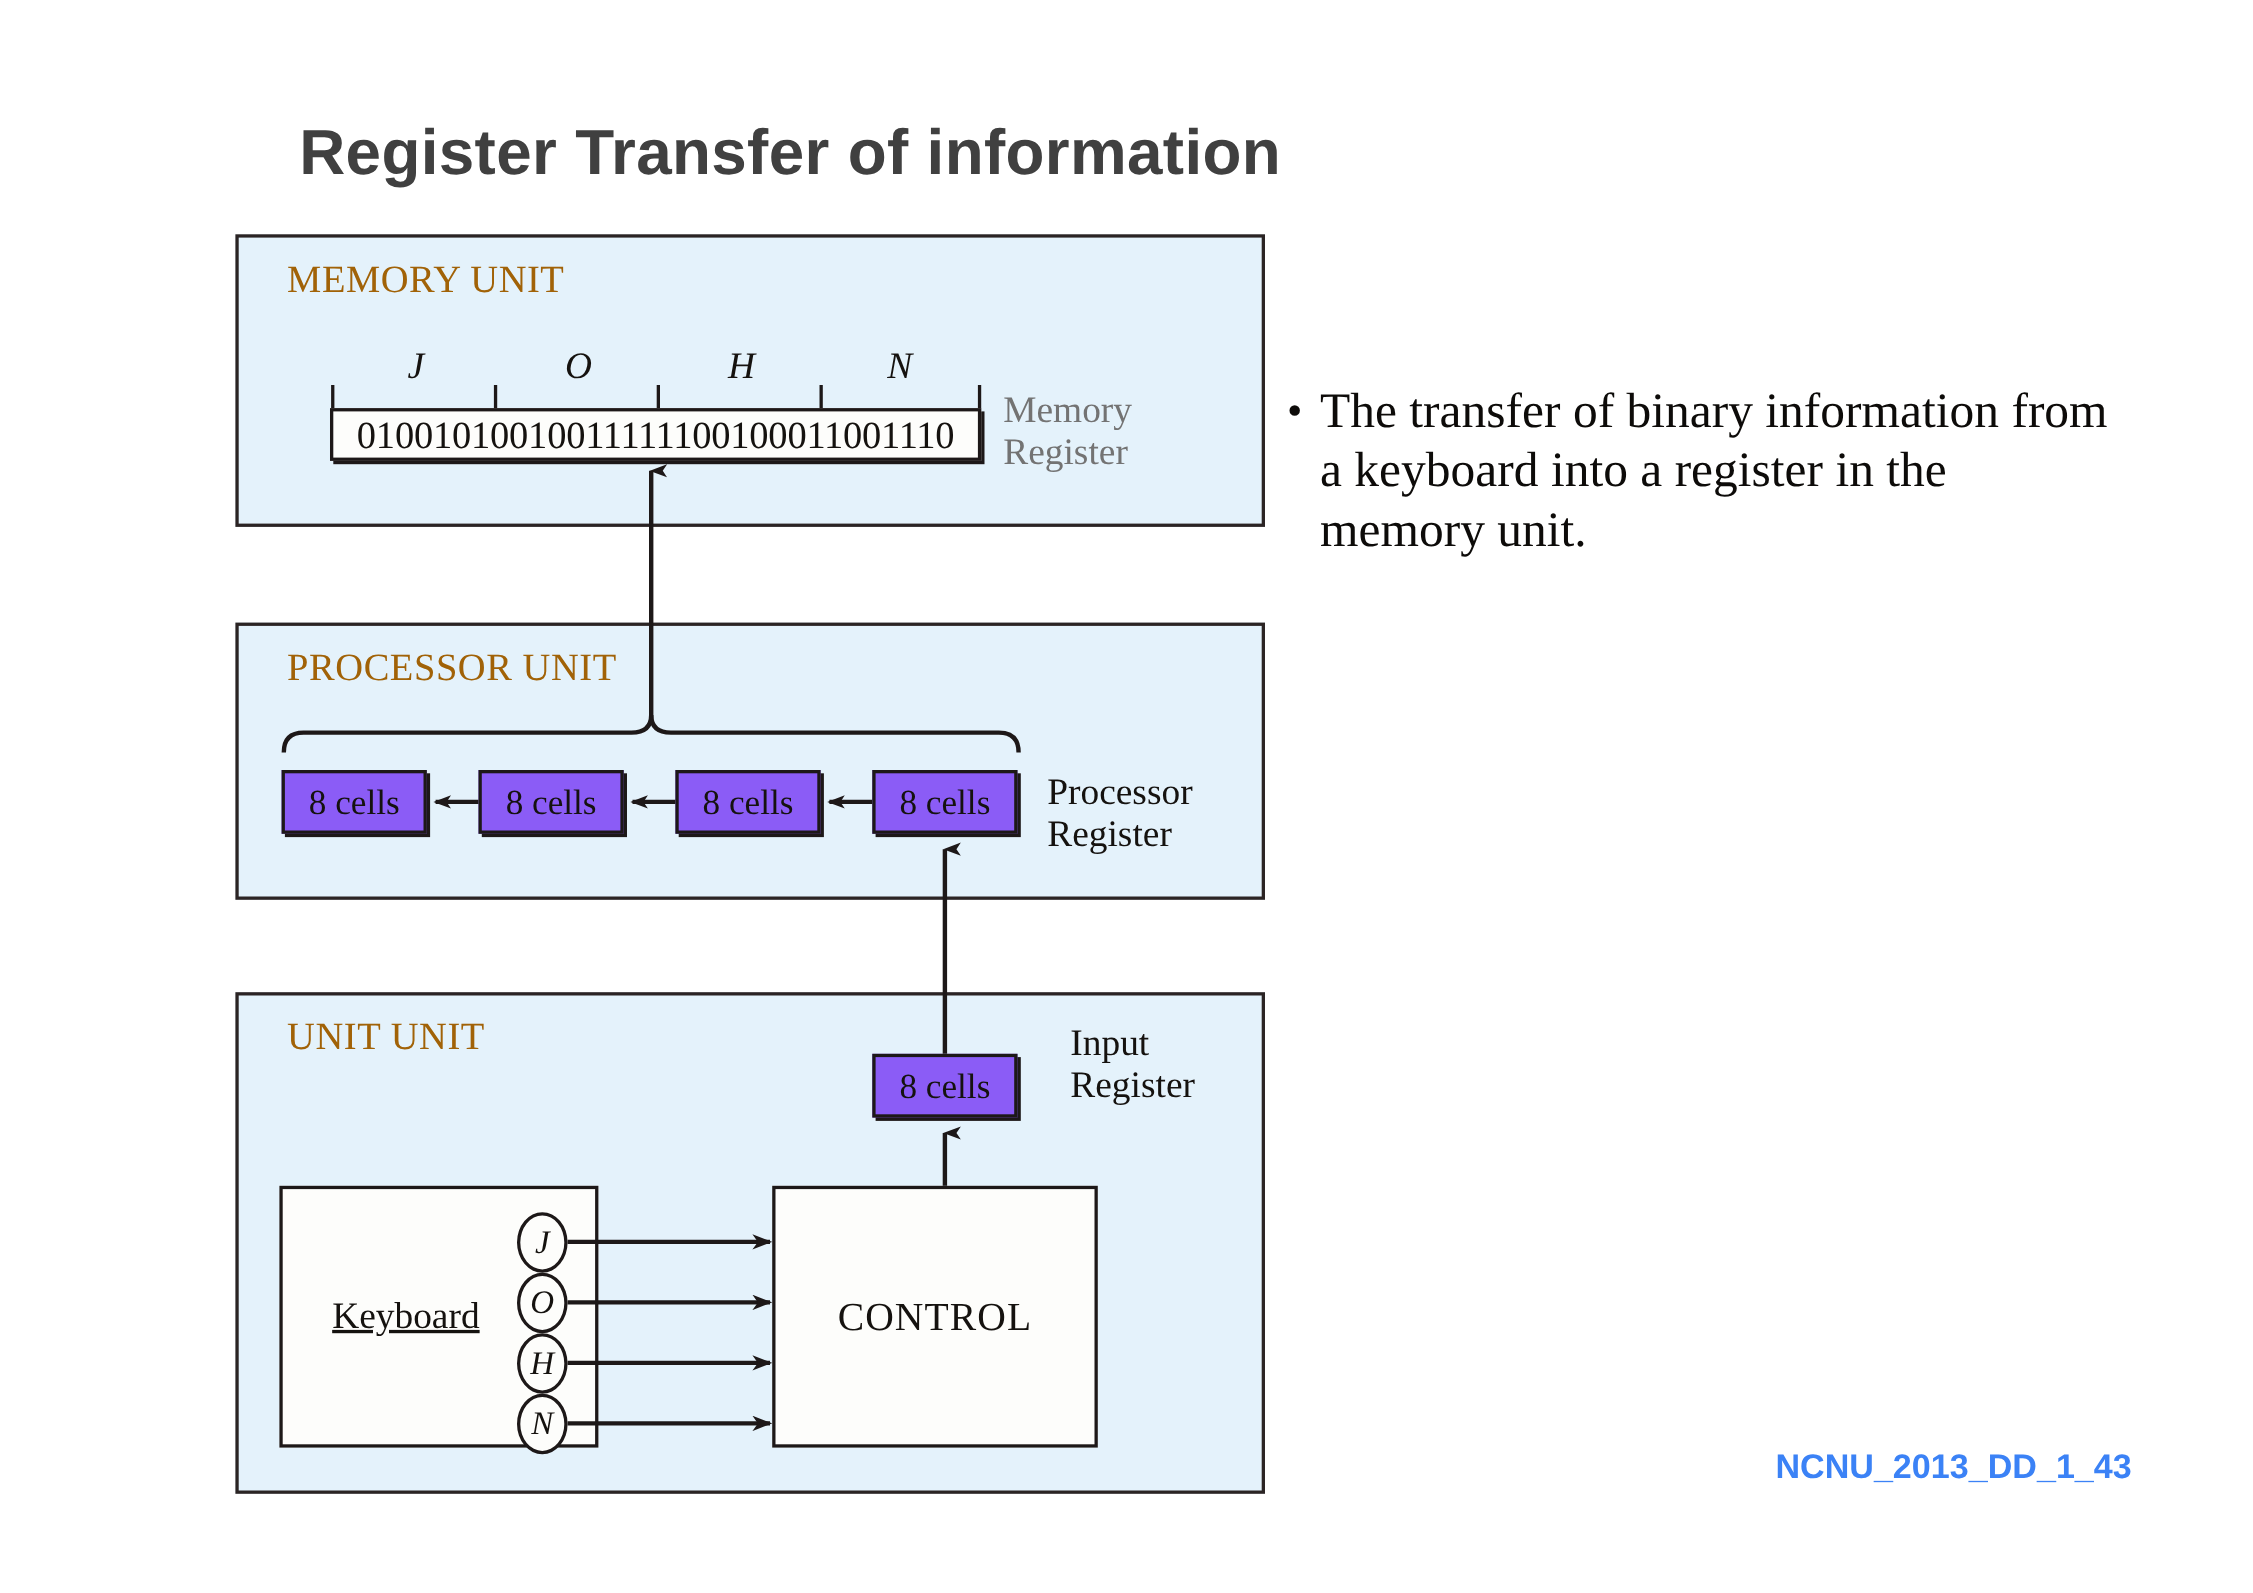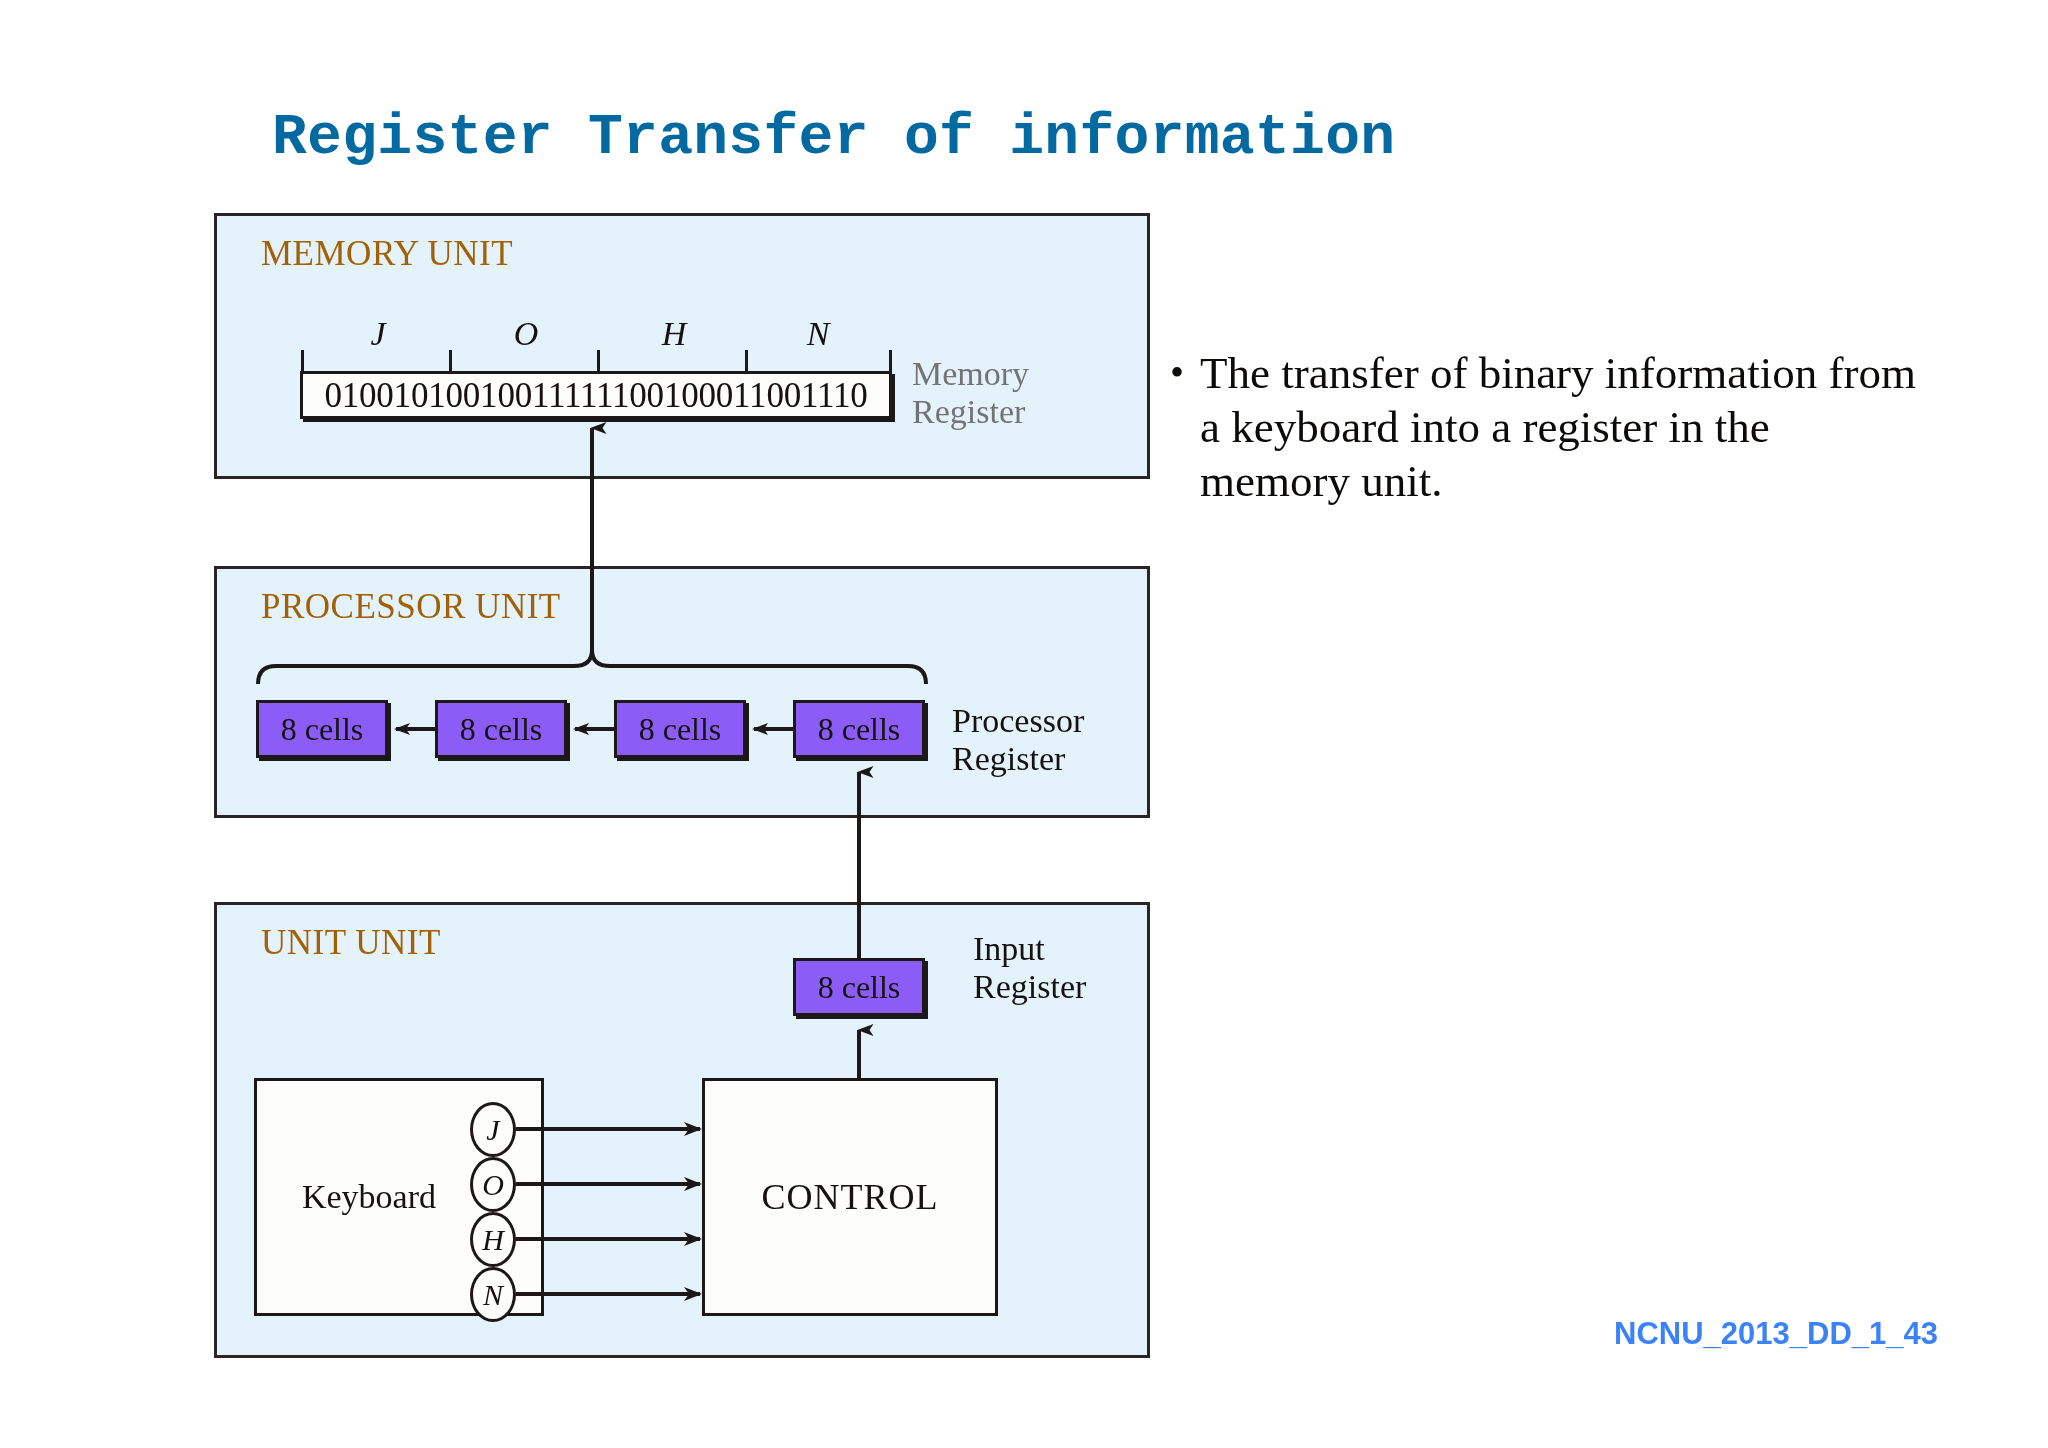--- a/index.html
+++ b/index.html
@@ -13,24 +13,24 @@
     position: relative;
     overflow: hidden;
     font-family: "Liberation Serif", serif;
   }
 
   
   #slide-title {
     position: absolute;
     left: 272px;
     top: 105px;
-    font-family: Liberation Mono, monospace;
+    font-family: Liberation Sans, sans-serif;
     font-weight: bold;
     font-size: 58px;
-    color: #0369a1;
+    color: #404040;
     letter-spacing: 0.3px;
     white-space: nowrap;
     text-align: right;
   }
 
   
   .unit-panel {
     position: absolute;
     background: #e4f2fb;
     border: 3px solid #2b2424;
@@ -160,20 +160,21 @@
     box-sizing: border-box;
   }
   #keyboard-label {
     position: absolute;
     left: 254px;
     top: 1178px;
     width: 230px;
     text-align: center;
     font-size: 34px;
     color: #15120f;
+    text-decoration: underline;
   }
   #control-box {
     position: absolute;
     left: 702px;
     top: 1078px;
     width: 296px;
     height: 238px;
     border: 3px solid #1d1818;
     background: #fdfdfb;
     box-sizing: border-box;

